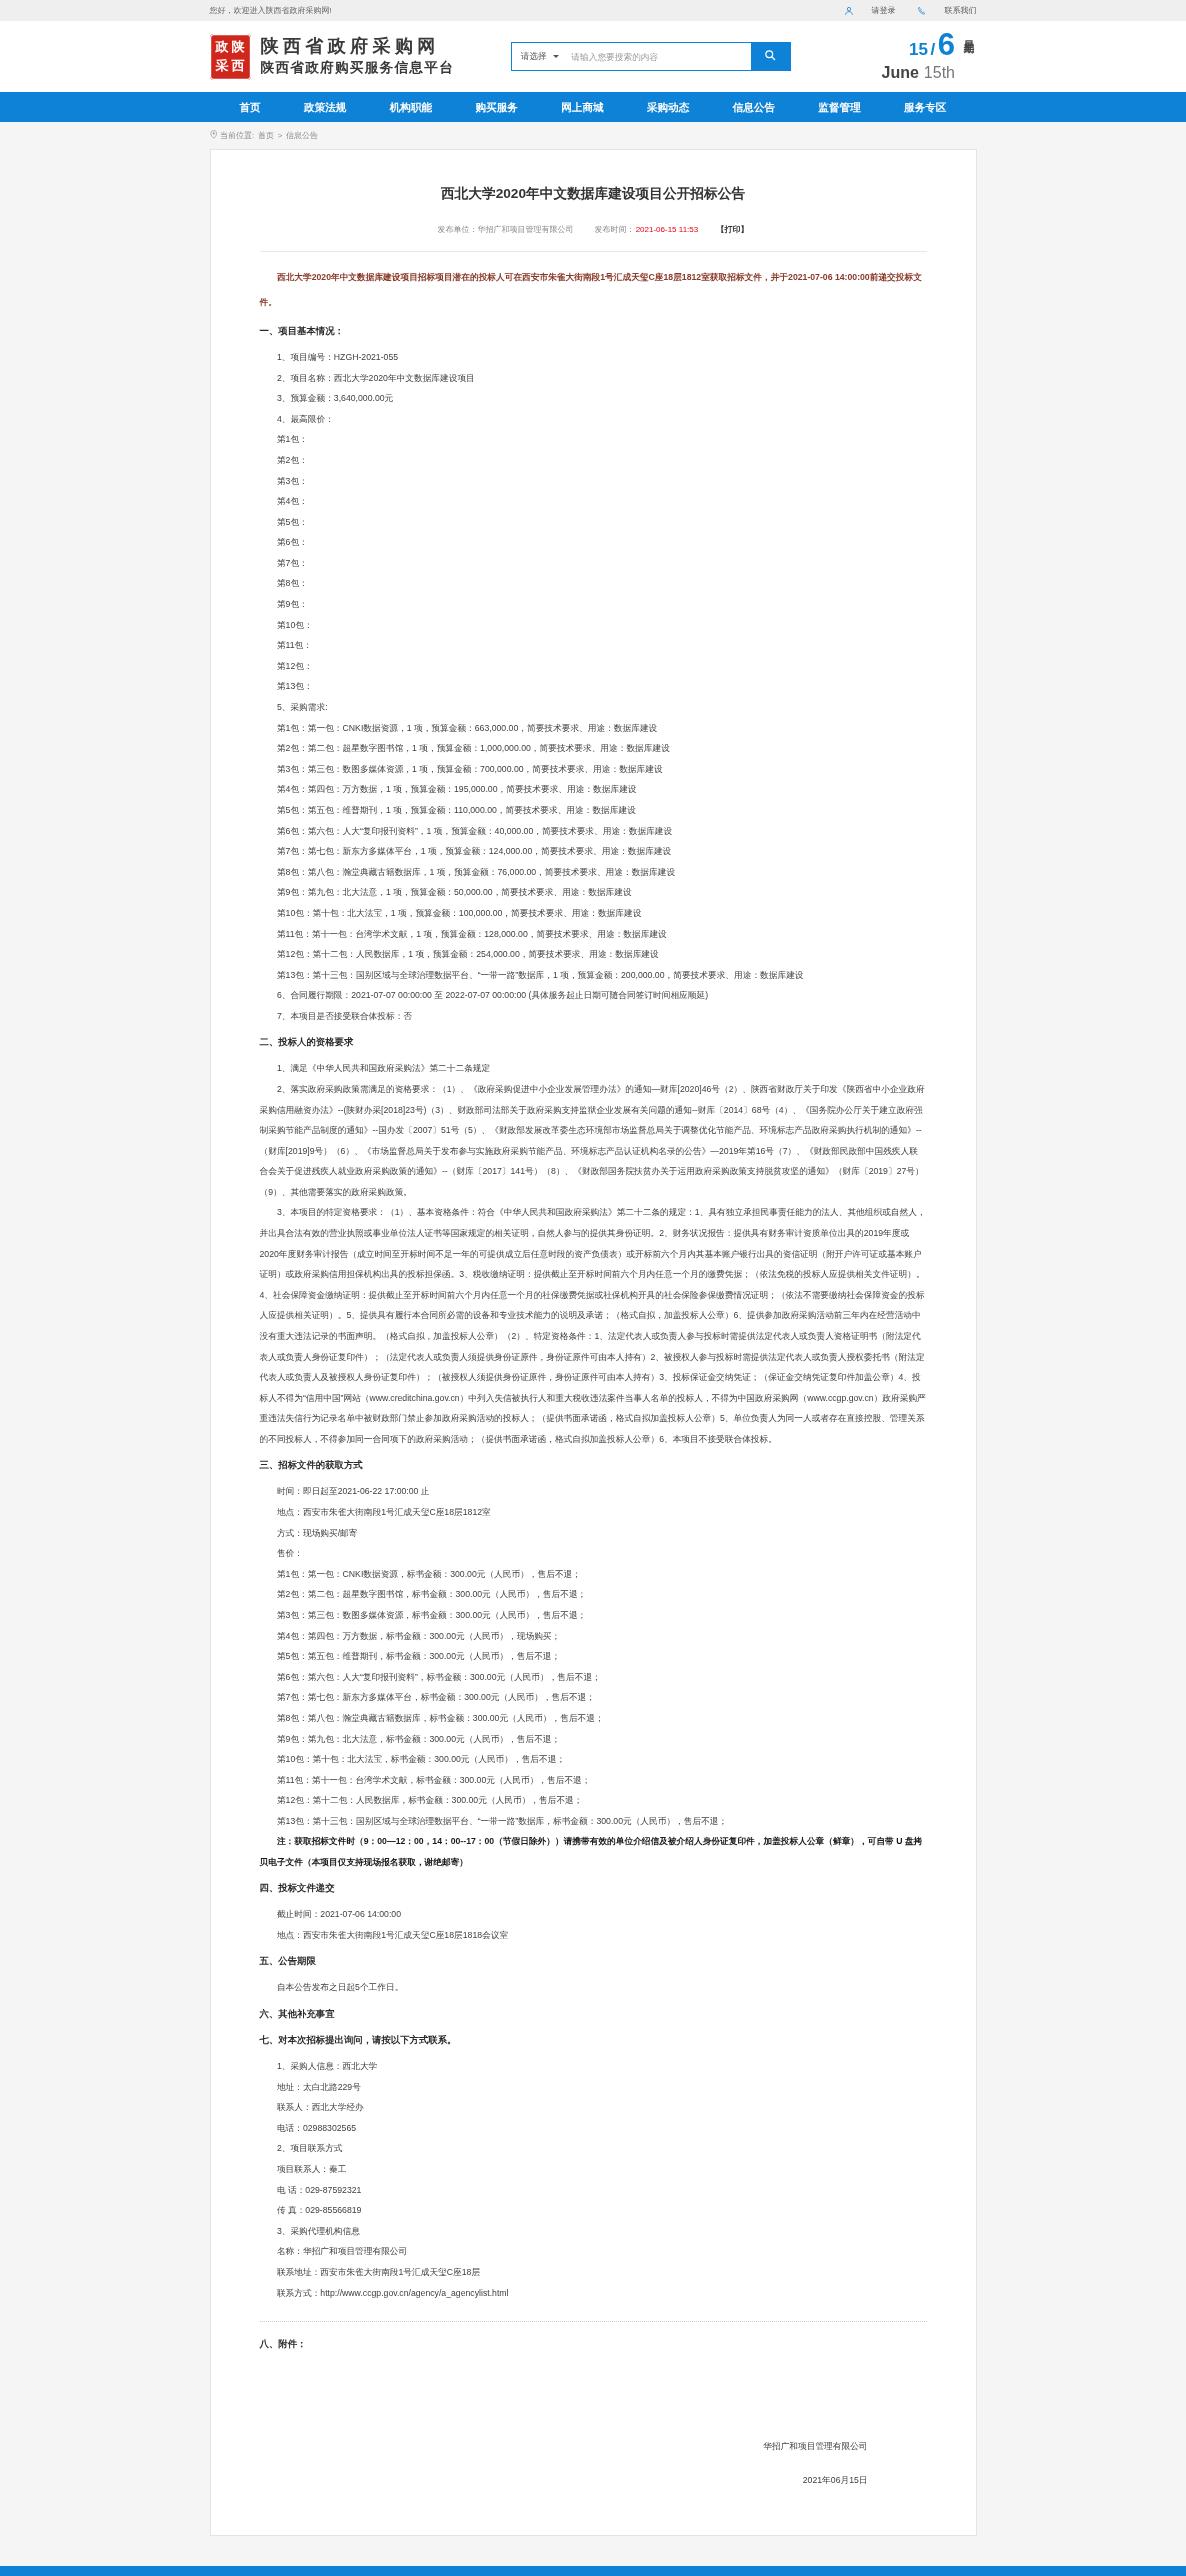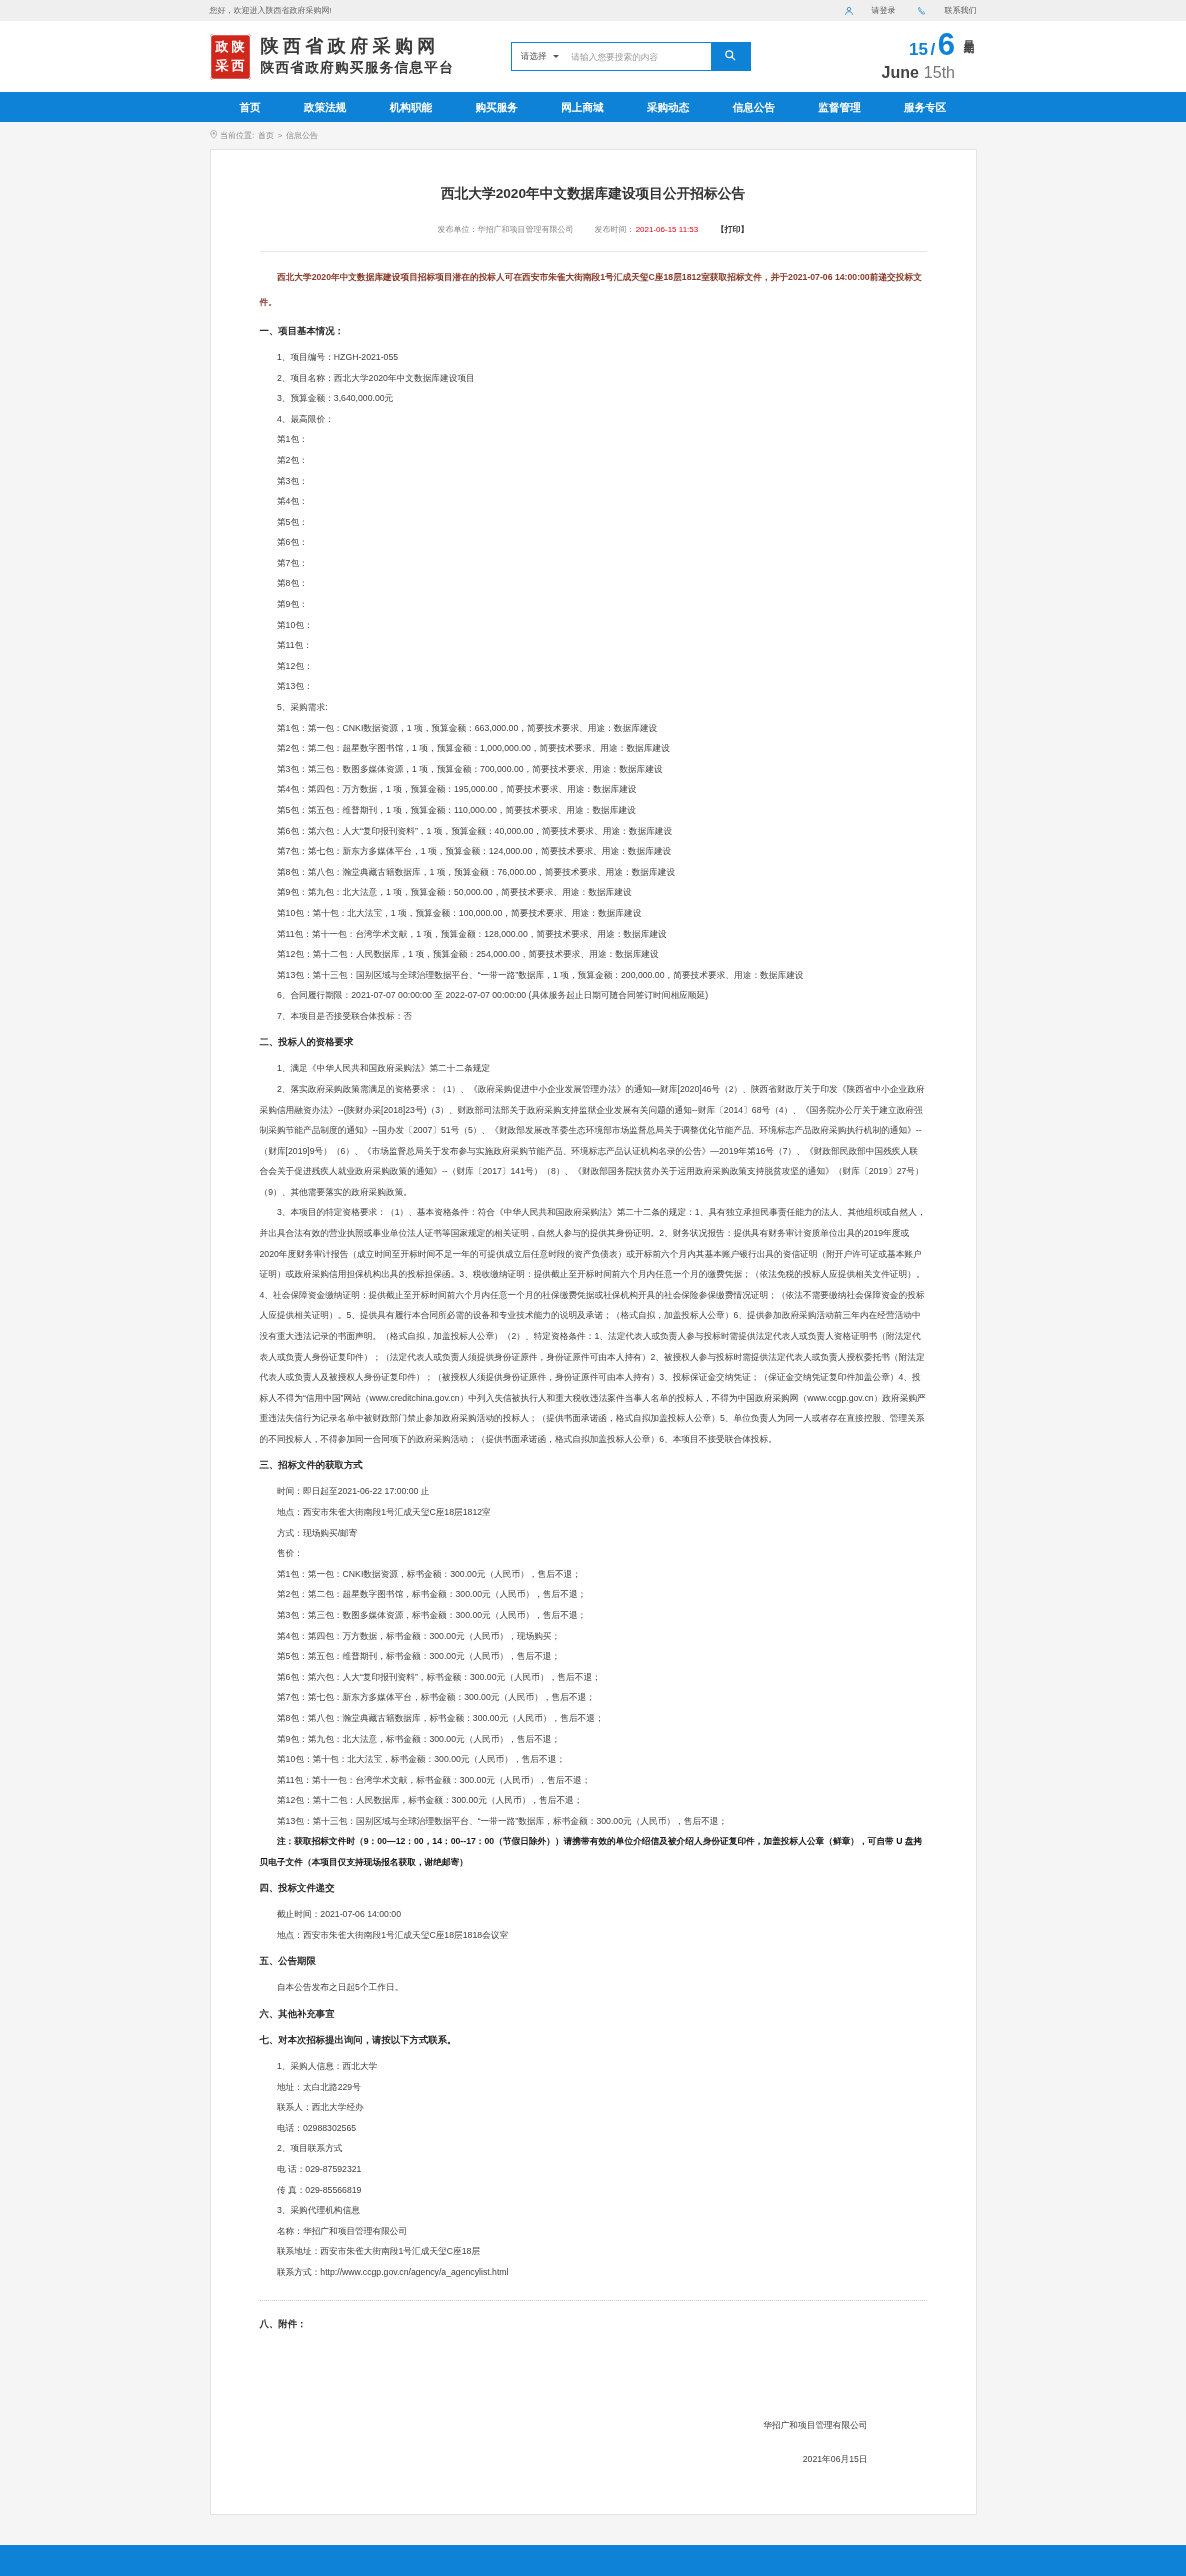--- a/index.html
+++ b/index.html
@@ -27,21 +27,21 @@
     display: grid; grid-template-columns: 1fr 1fr; padding: 4.4px;
     box-shadow: inset 0 0 0 1.2px #fff, inset 0 0 0 2.5px #d0271c;
     flex: none;
   }
   .seal span { color: #fff; font-weight: bold; font-size: 13px; line-height: 18px; text-align: center; }
   .titles { margin-left: 10px; }
   .site-title { font-size: 18px; font-weight: bold; color: #3a3a3a; letter-spacing: 4.4px; line-height: 22.4px; }
   .site-subtitle { font-size: 13.7px; font-weight: bold; color: #3a3a3a; letter-spacing: 1.2px; line-height: 20px; }
 
   .search-box {
-    margin-left: 57px; width: 240px; height: 29px;
+    margin-left: 57px; width: 280px; height: 29px;
     border: 1.2px solid #0e82d6; display: flex; align-items: stretch; background: #fff;
   }
   .search-select { display: flex; align-items: center; gap: 6.2px; padding: 0 8.7px 0 8.7px; font-size: 8.7px; color: #555; cursor: pointer; flex: none; }
   .caret { width: 0; height: 0; border-left: 3.1px solid transparent; border-right: 3.1px solid transparent; border-top: 3.7px solid #555; }
   .search-input { flex: 1; border: none; outline: none; font-size: 8.7px; color: #333; padding: 0 3.7px; font-family: inherit; }
   .search-input::placeholder { color: #999; }
   .search-btn { width: 39px; background: #0e82d6; border: none; display: flex; align-items: center; justify-content: center; cursor: pointer; }
 
   .date-block { margin-left: auto; display: flex; align-items: center; }
   .date-nums { text-align: right; }
@@ -259,20 +259,21 @@
           <p>地点：西安市朱雀大街南段1号汇成天玺C座18层1818会议室</p>
           <h3>五、公告期限</h3>
           <p>自本公告发布之日起5个工作日。</p>
           <h3>六、其他补充事宜</h3>
           <h3>七、对本次招标提出询问，请按以下方式联系。</h3>
           <p>1、采购人信息：西北大学</p>
           <p>地址：太白北路229号</p>
           <p>联系人：西北大学经办</p>
           <p>电话：02988302565</p>
           <p>2、项目联系方式</p>
+          <p>项目联系人：秦工</p>
           <p>电 话：029-87592321</p>
           <p>传 真：029-85566819</p>
           <p>3、采购代理机构信息</p>
           <p>名称：华招广和项目管理有限公司</p>
           <p>联系地址：西安市朱雀大街南段1号汇成天玺C座18层</p>
           <p>联系方式：http://www.ccgp.gov.cn/agency/a_agencylist.html</p>
           <hr class="dotted">
           <h3>八、附件：</h3>
         </div>
       <div class="sig">

